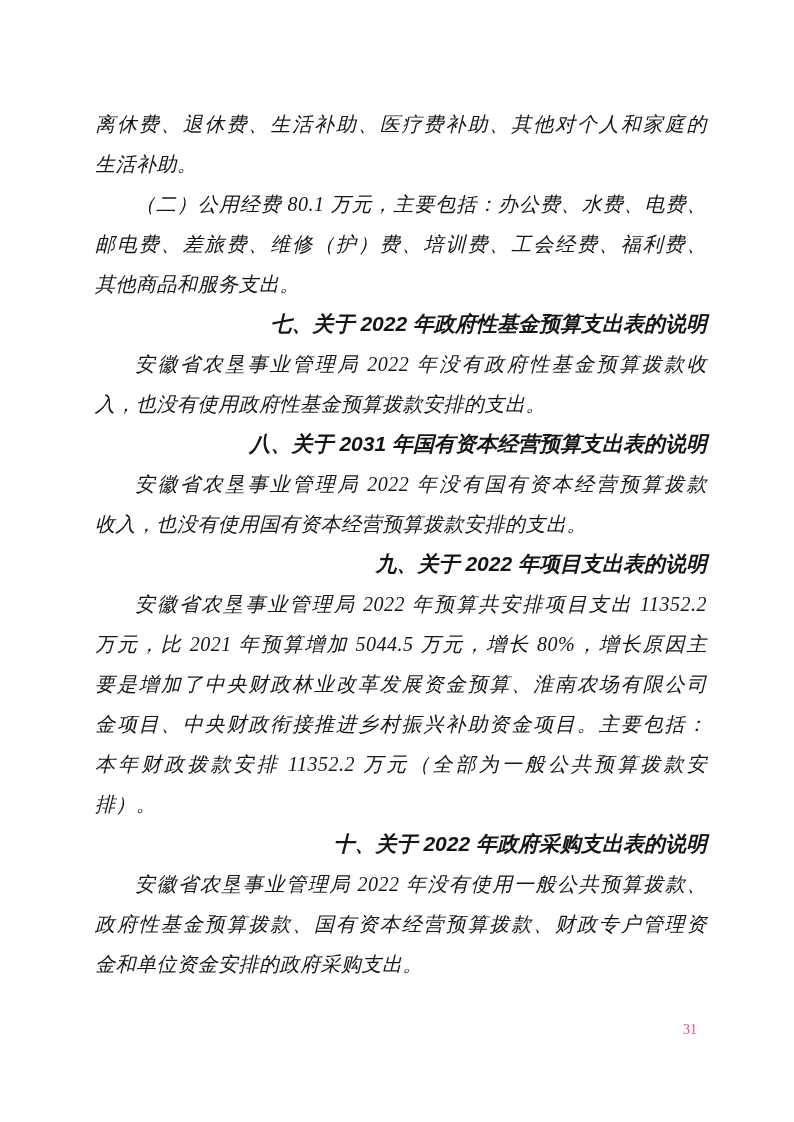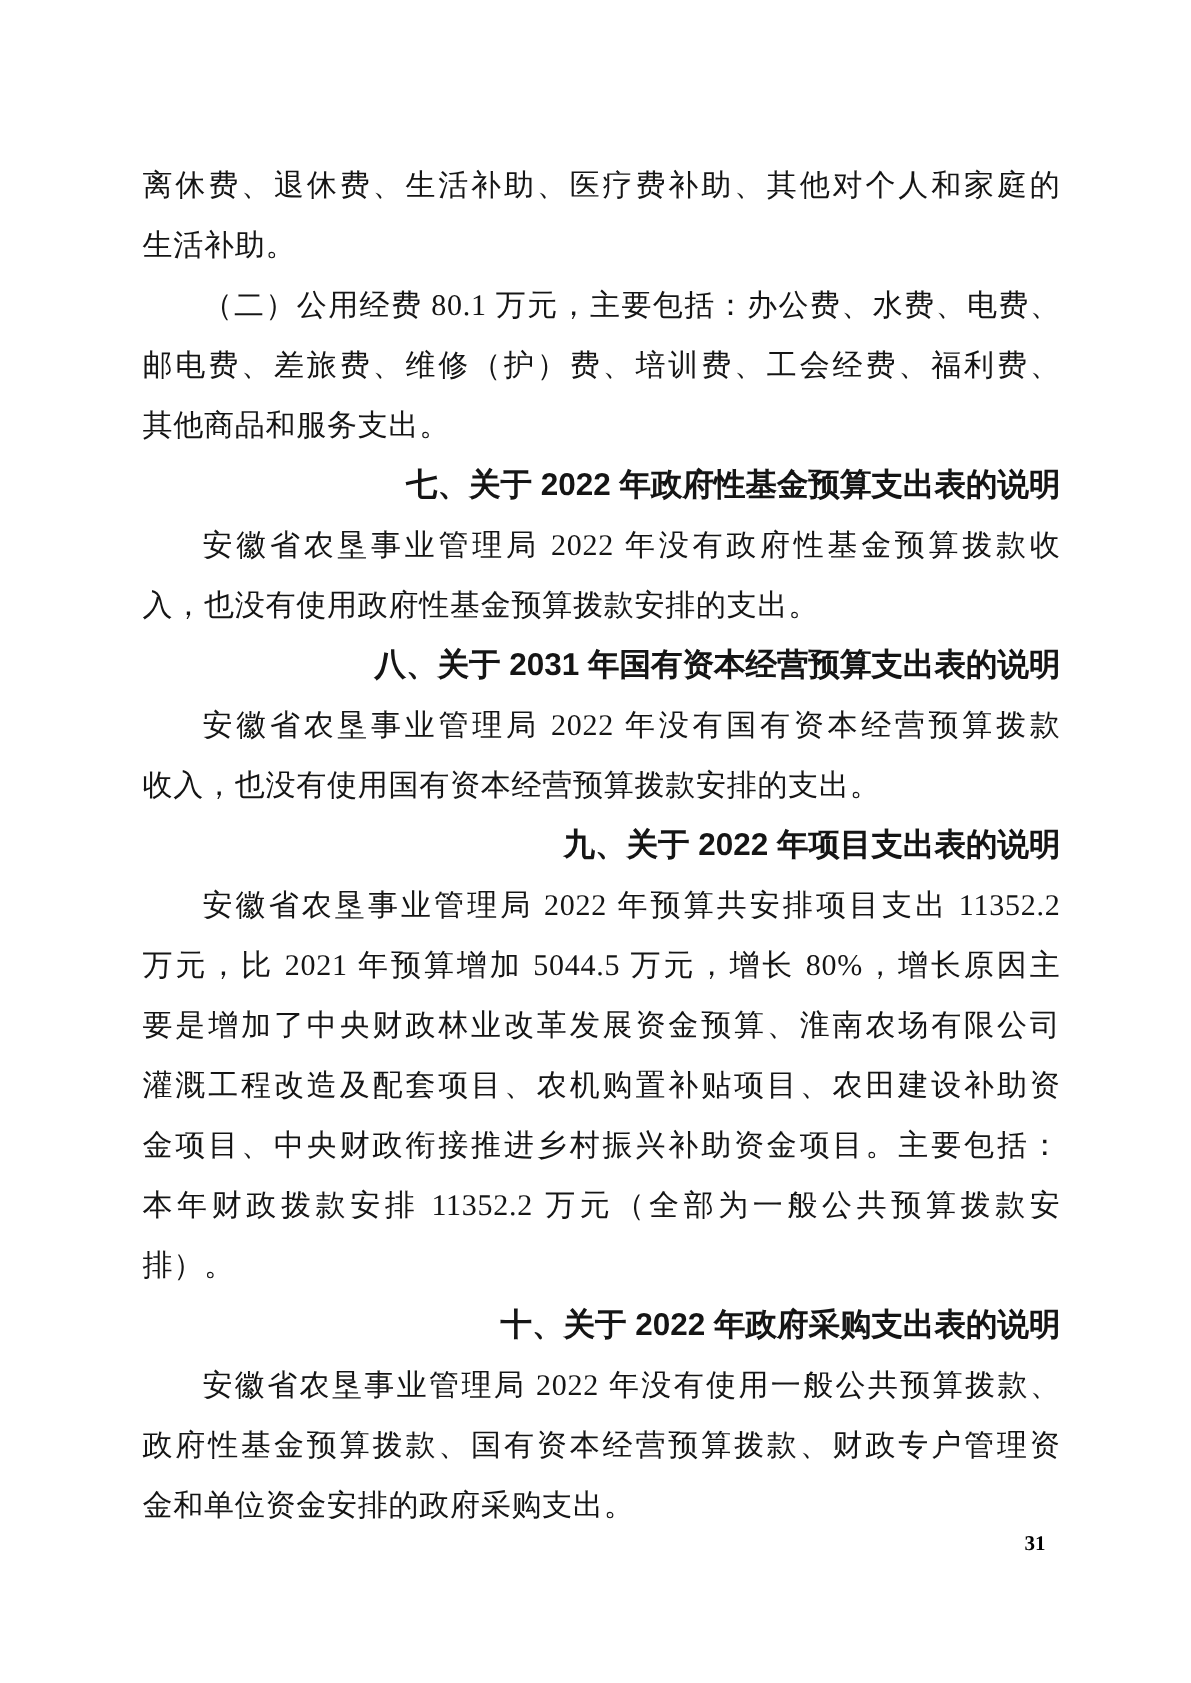--- a/index.html
+++ b/index.html
@@ -22,20 +22,21 @@
     top: 104px;
     width: 612px;
   }
   .line {
     font-size: 20px;
     line-height: 40px;
     height: 40px;
     letter-spacing: 0.5px;
     white-space: pre-wrap;
     overflow: visible;
+    font-style: italic;
   }
   .line.indent {
     text-indent: 2em;
     text-align: right;
   }
   .line.justify {
     text-align: justify;
     text-align-last: justify;
   }
   .line.heading {
@@ -44,22 +45,21 @@
     font-size: 21px;
     letter-spacing: 0px;
   }
   .page-number {
     position: absolute;
     left: 683px;
     top: 1021px;
     font-size: 14px;
     line-height: 18px;
     font-family: "Liberation Serif", serif;
-    color: #000000;
-    font-weight: bold;
+    color: #ec4899;
   }
 </style>
 </head>
 <body>
 
 <div class="page">
   <div class="content">
       <div class="line justify">离休费、退休费、生活补助、医疗费补助、其他对个人和家庭的</div>
       <div class="line">生活补助。</div>
       <div class="line indent justify">（二）公用经费 80.1 万元，主要包括：办公费、水费、电费、</div>
@@ -68,21 +68,20 @@
       <div class="line heading indent">七、关于 2022 年政府性基金预算支出表的说明</div>
       <div class="line indent justify">安徽省农垦事业管理局 2022 年没有政府性基金预算拨款收</div>
       <div class="line">入，也没有使用政府性基金预算拨款安排的支出。</div>
       <div class="line heading indent">八、关于 2031 年国有资本经营预算支出表的说明</div>
       <div class="line indent justify">安徽省农垦事业管理局 2022 年没有国有资本经营预算拨款</div>
       <div class="line">收入，也没有使用国有资本经营预算拨款安排的支出。</div>
       <div class="line heading indent">九、关于 2022 年项目支出表的说明</div>
       <div class="line indent justify">安徽省农垦事业管理局 2022 年预算共安排项目支出 11352.2</div>
       <div class="line justify">万元，比 2021 年预算增加 5044.5 万元，增长 80%，增长原因主</div>
       <div class="line justify">要是增加了中央财政林业改革发展资金预算、淮南农场有限公司</div>
-      <div class="line justify">灌溉工程改造及配套项目、农机购置补贴项目、农田建设补助资</div>
       <div class="line justify">金项目、中央财政衔接推进乡村振兴补助资金项目。主要包括：</div>
       <div class="line justify">本年财政拨款安排 11352.2 万元（全部为一般公共预算拨款安</div>
       <div class="line">排）。</div>
       <div class="line heading indent">十、关于 2022 年政府采购支出表的说明</div>
       <div class="line indent justify">安徽省农垦事业管理局 2022 年没有使用一般公共预算拨款、</div>
       <div class="line justify">政府性基金预算拨款、国有资本经营预算拨款、财政专户管理资</div>
       <div class="line">金和单位资金安排的政府采购支出。</div>
     </div>
   <div class="page-number">31</div>
 </div>

